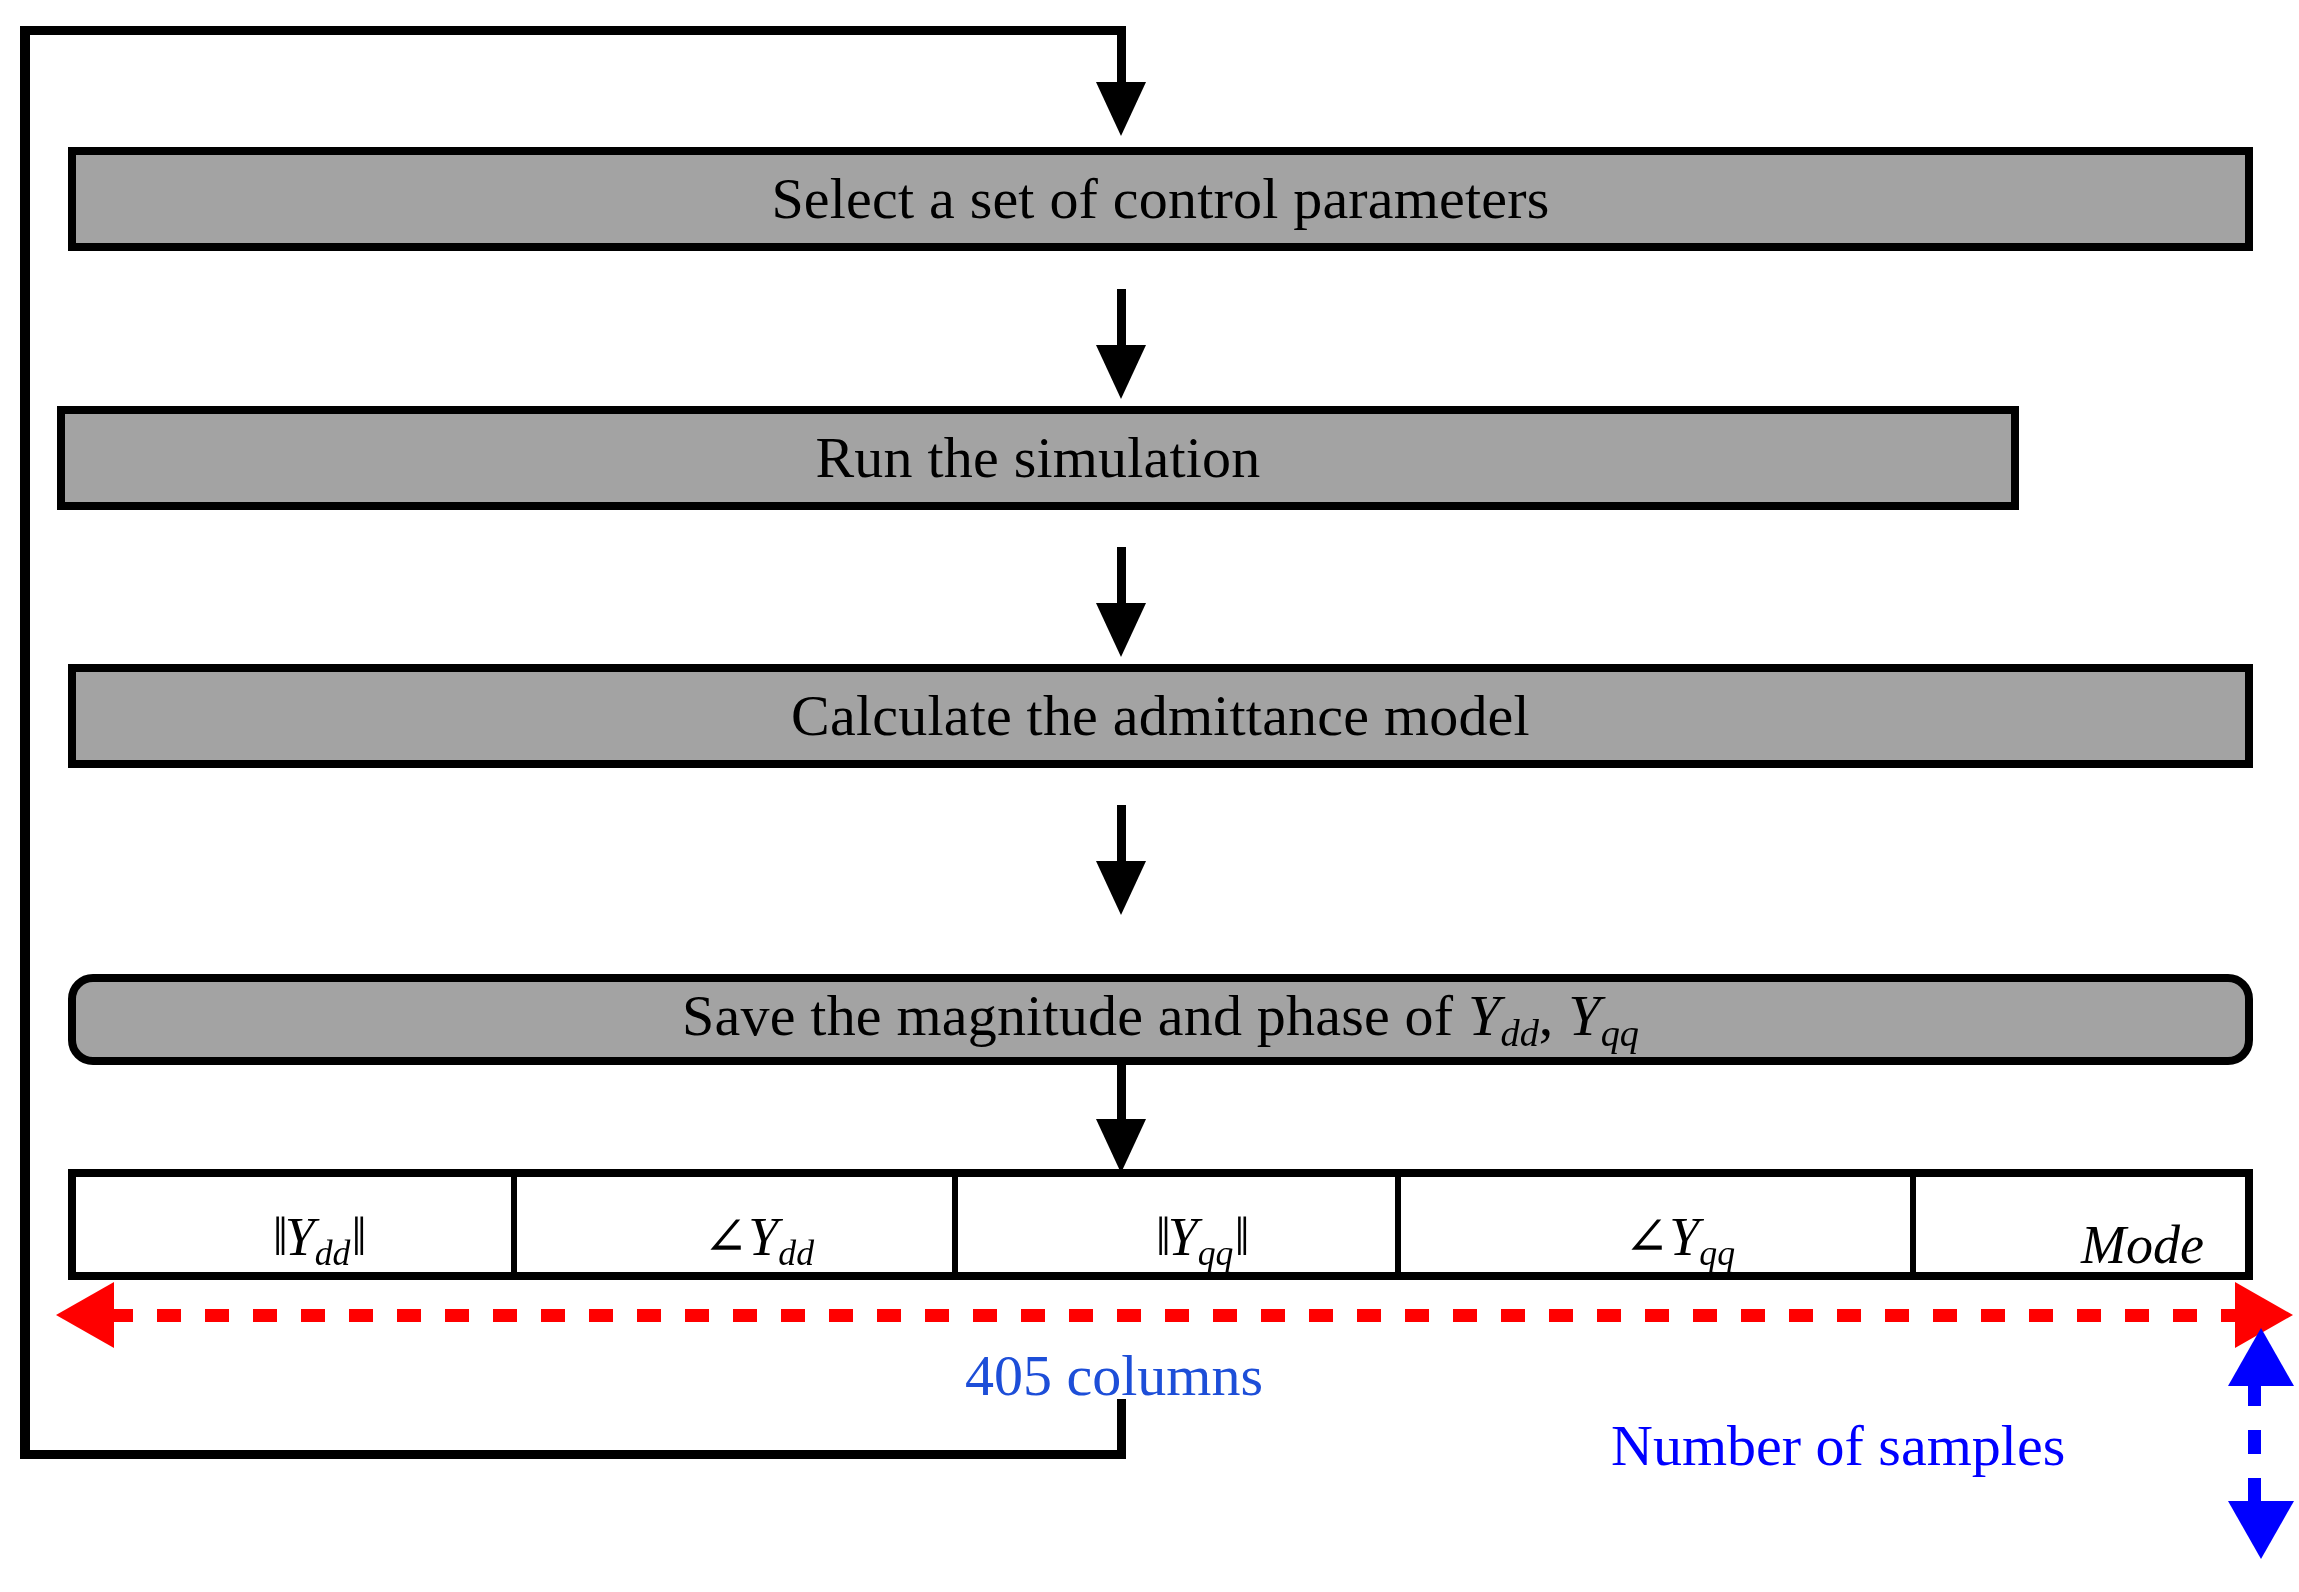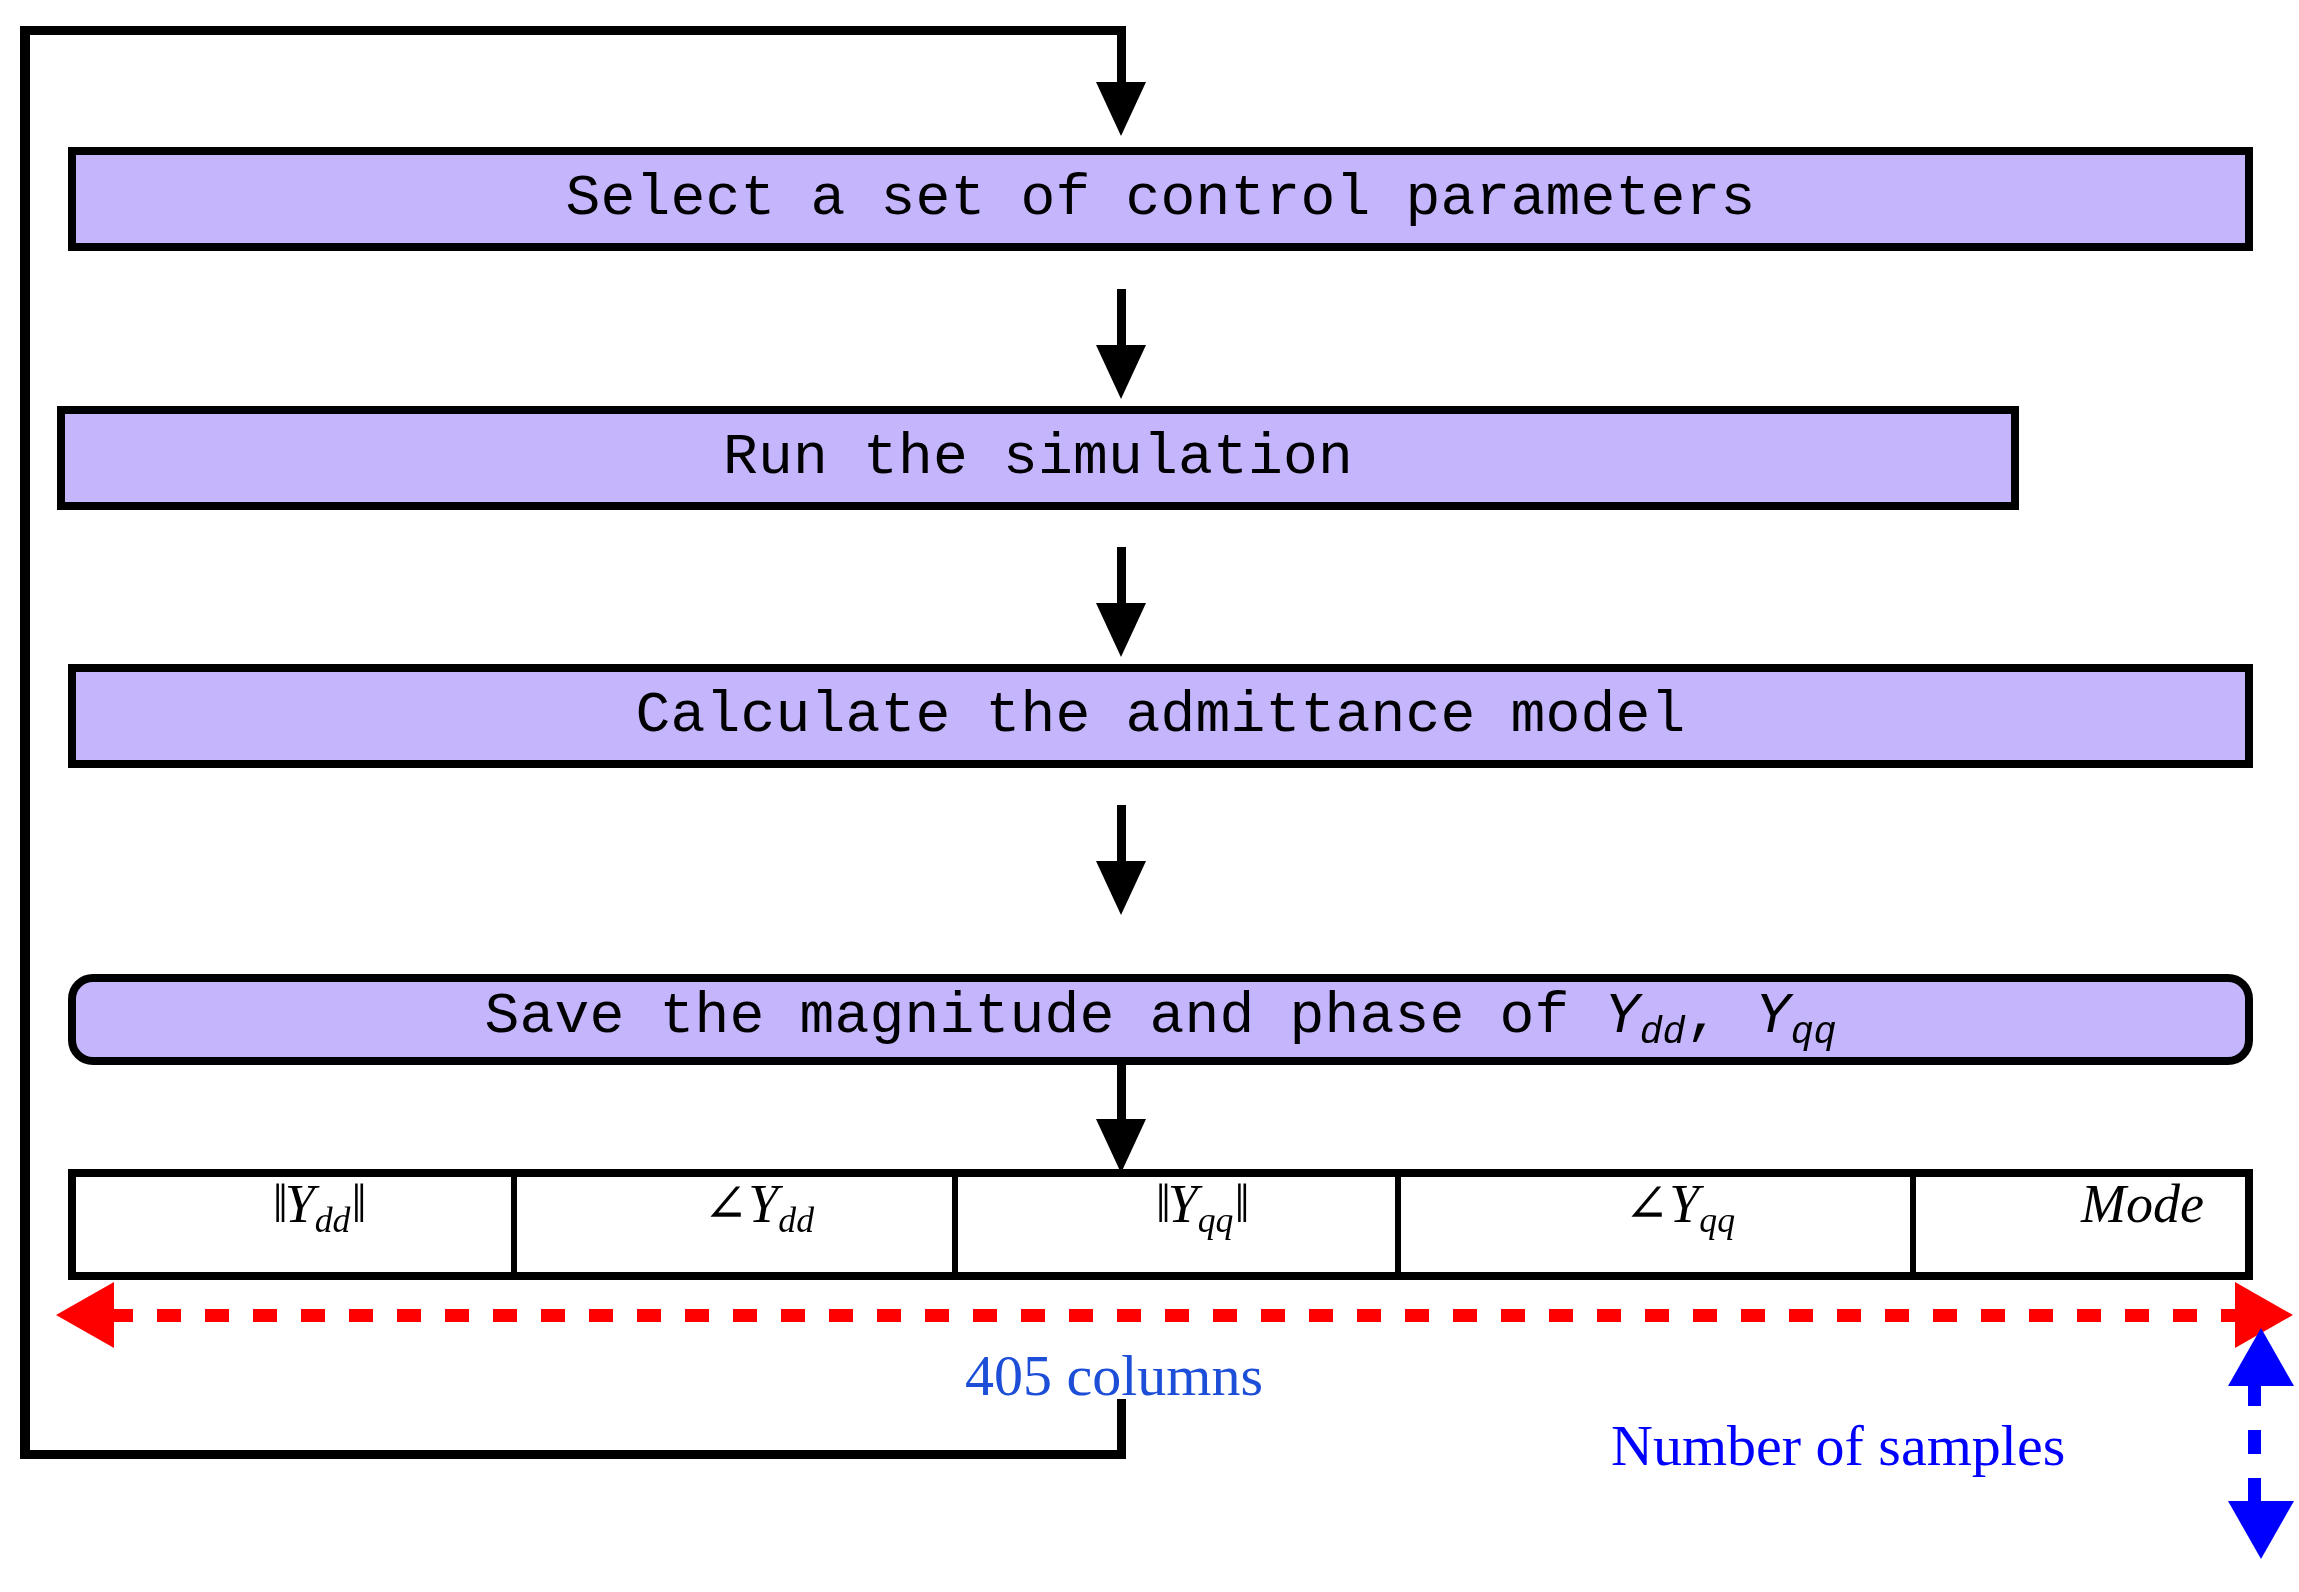--- a/index.html
+++ b/index.html
@@ -14,25 +14,24 @@
     background: #ffffff;
     overflow: hidden;
     font-family: "Liberation Serif", "DejaVu Serif", serif;
   }
 
   
   .proc-box {
     position: absolute;
     box-sizing: border-box;
     border: 8.3px solid #000000;
-    background: #c4b5fd;
+    background: #a3a3a3;
     display: flex;
     align-items: center;
     justify-content: center;
-    font-family: Liberation Mono, monospace;
   }
   .proc-label {
     font-size: 58px;
     line-height: 1;
     color: #000000;
     white-space: nowrap;
     letter-spacing: 0.2px;
   }
 
   
@@ -60,21 +59,21 @@
     box-sizing: border-box;
     border: 8.3px solid #000000;
     background: #ffffff;
     display: flex;
   }
   .col-cell {
     flex: 0 0 auto;
     box-sizing: border-box;
     border-right: 6.5px solid #000000;
     display: flex;
-    align-items: flex-start;
+    align-items: flex-end;
     justify-content: center;
     height: 100%;
     padding-left: 48px;
   }
   .col-cell:last-child { border-right: none; }
   .col-cell-text {
     font-size: 54px;
     line-height: 1;
     color: #000000;
     white-space: nowrap;

